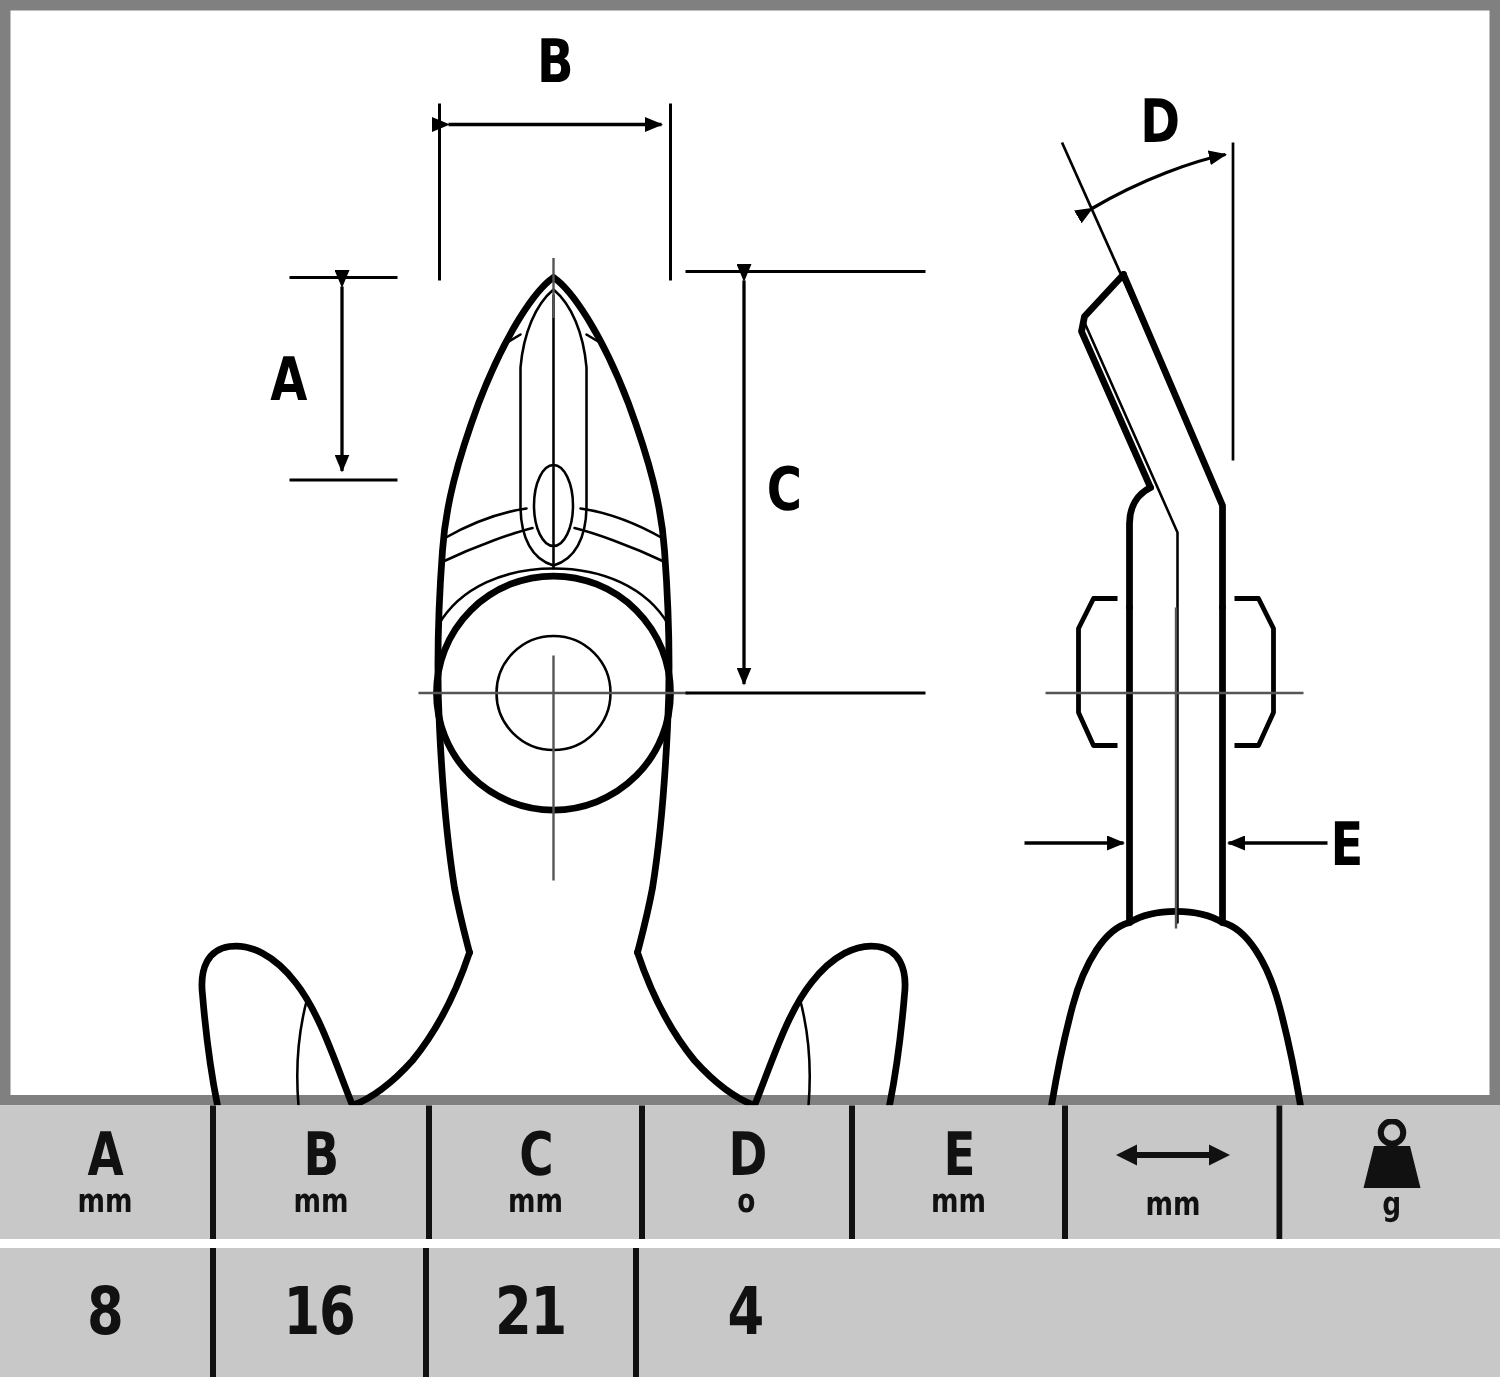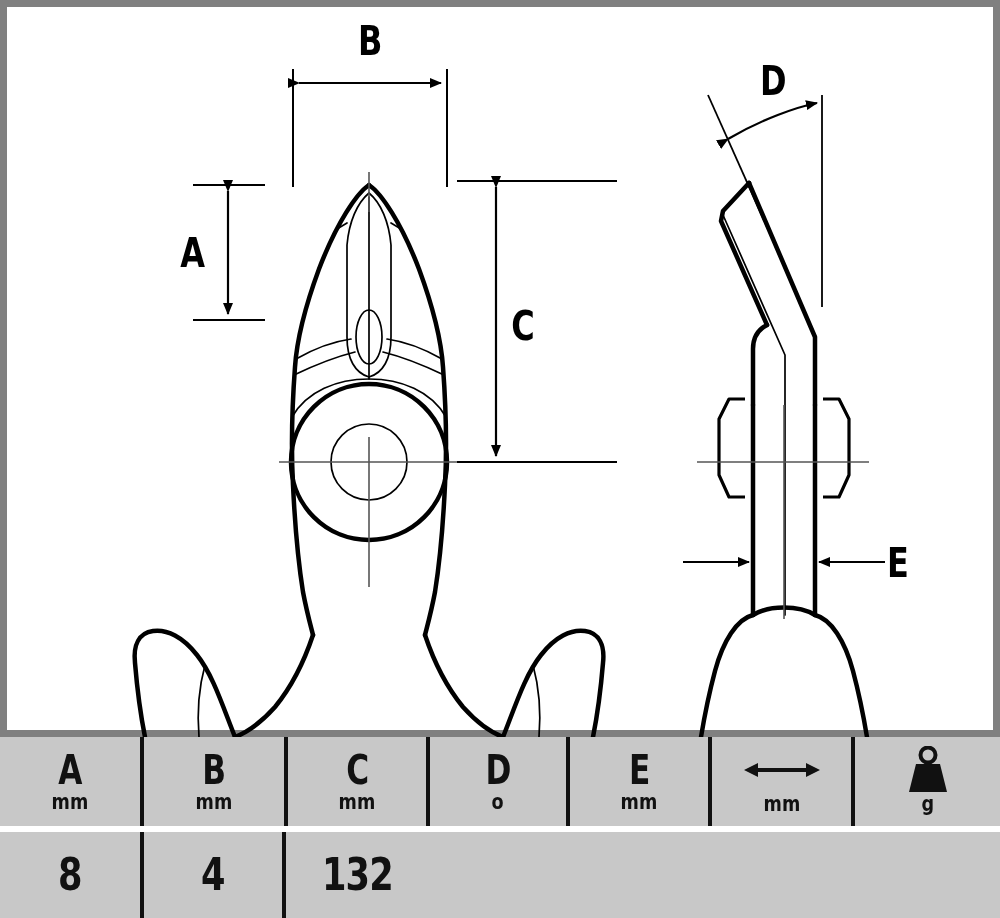--- a/index.html
+++ b/index.html
@@ -337,23 +337,26 @@
         </div>
         <div class="unit">g</div>
       </div>
 
     </div>
 
     <div class="spec-row" id="spec-value-row">
       <div class="spec-cell c0">
         <div class="val">8</div>
       </div>
+      <div class="spec-cell c2">
+        <div class="val">16</div>
+      </div>
+      <div class="spec-cell c3">
+        <div class="val">21</div>
+      </div>
       <div class="spec-cell c4">
         <div class="val">4</div>
       </div>
-      <div class="spec-cell c5">
-        <div class="val">132</div>
-      </div>
     </div>
 
   </div>
 
 </div>
 
 </body></html>

